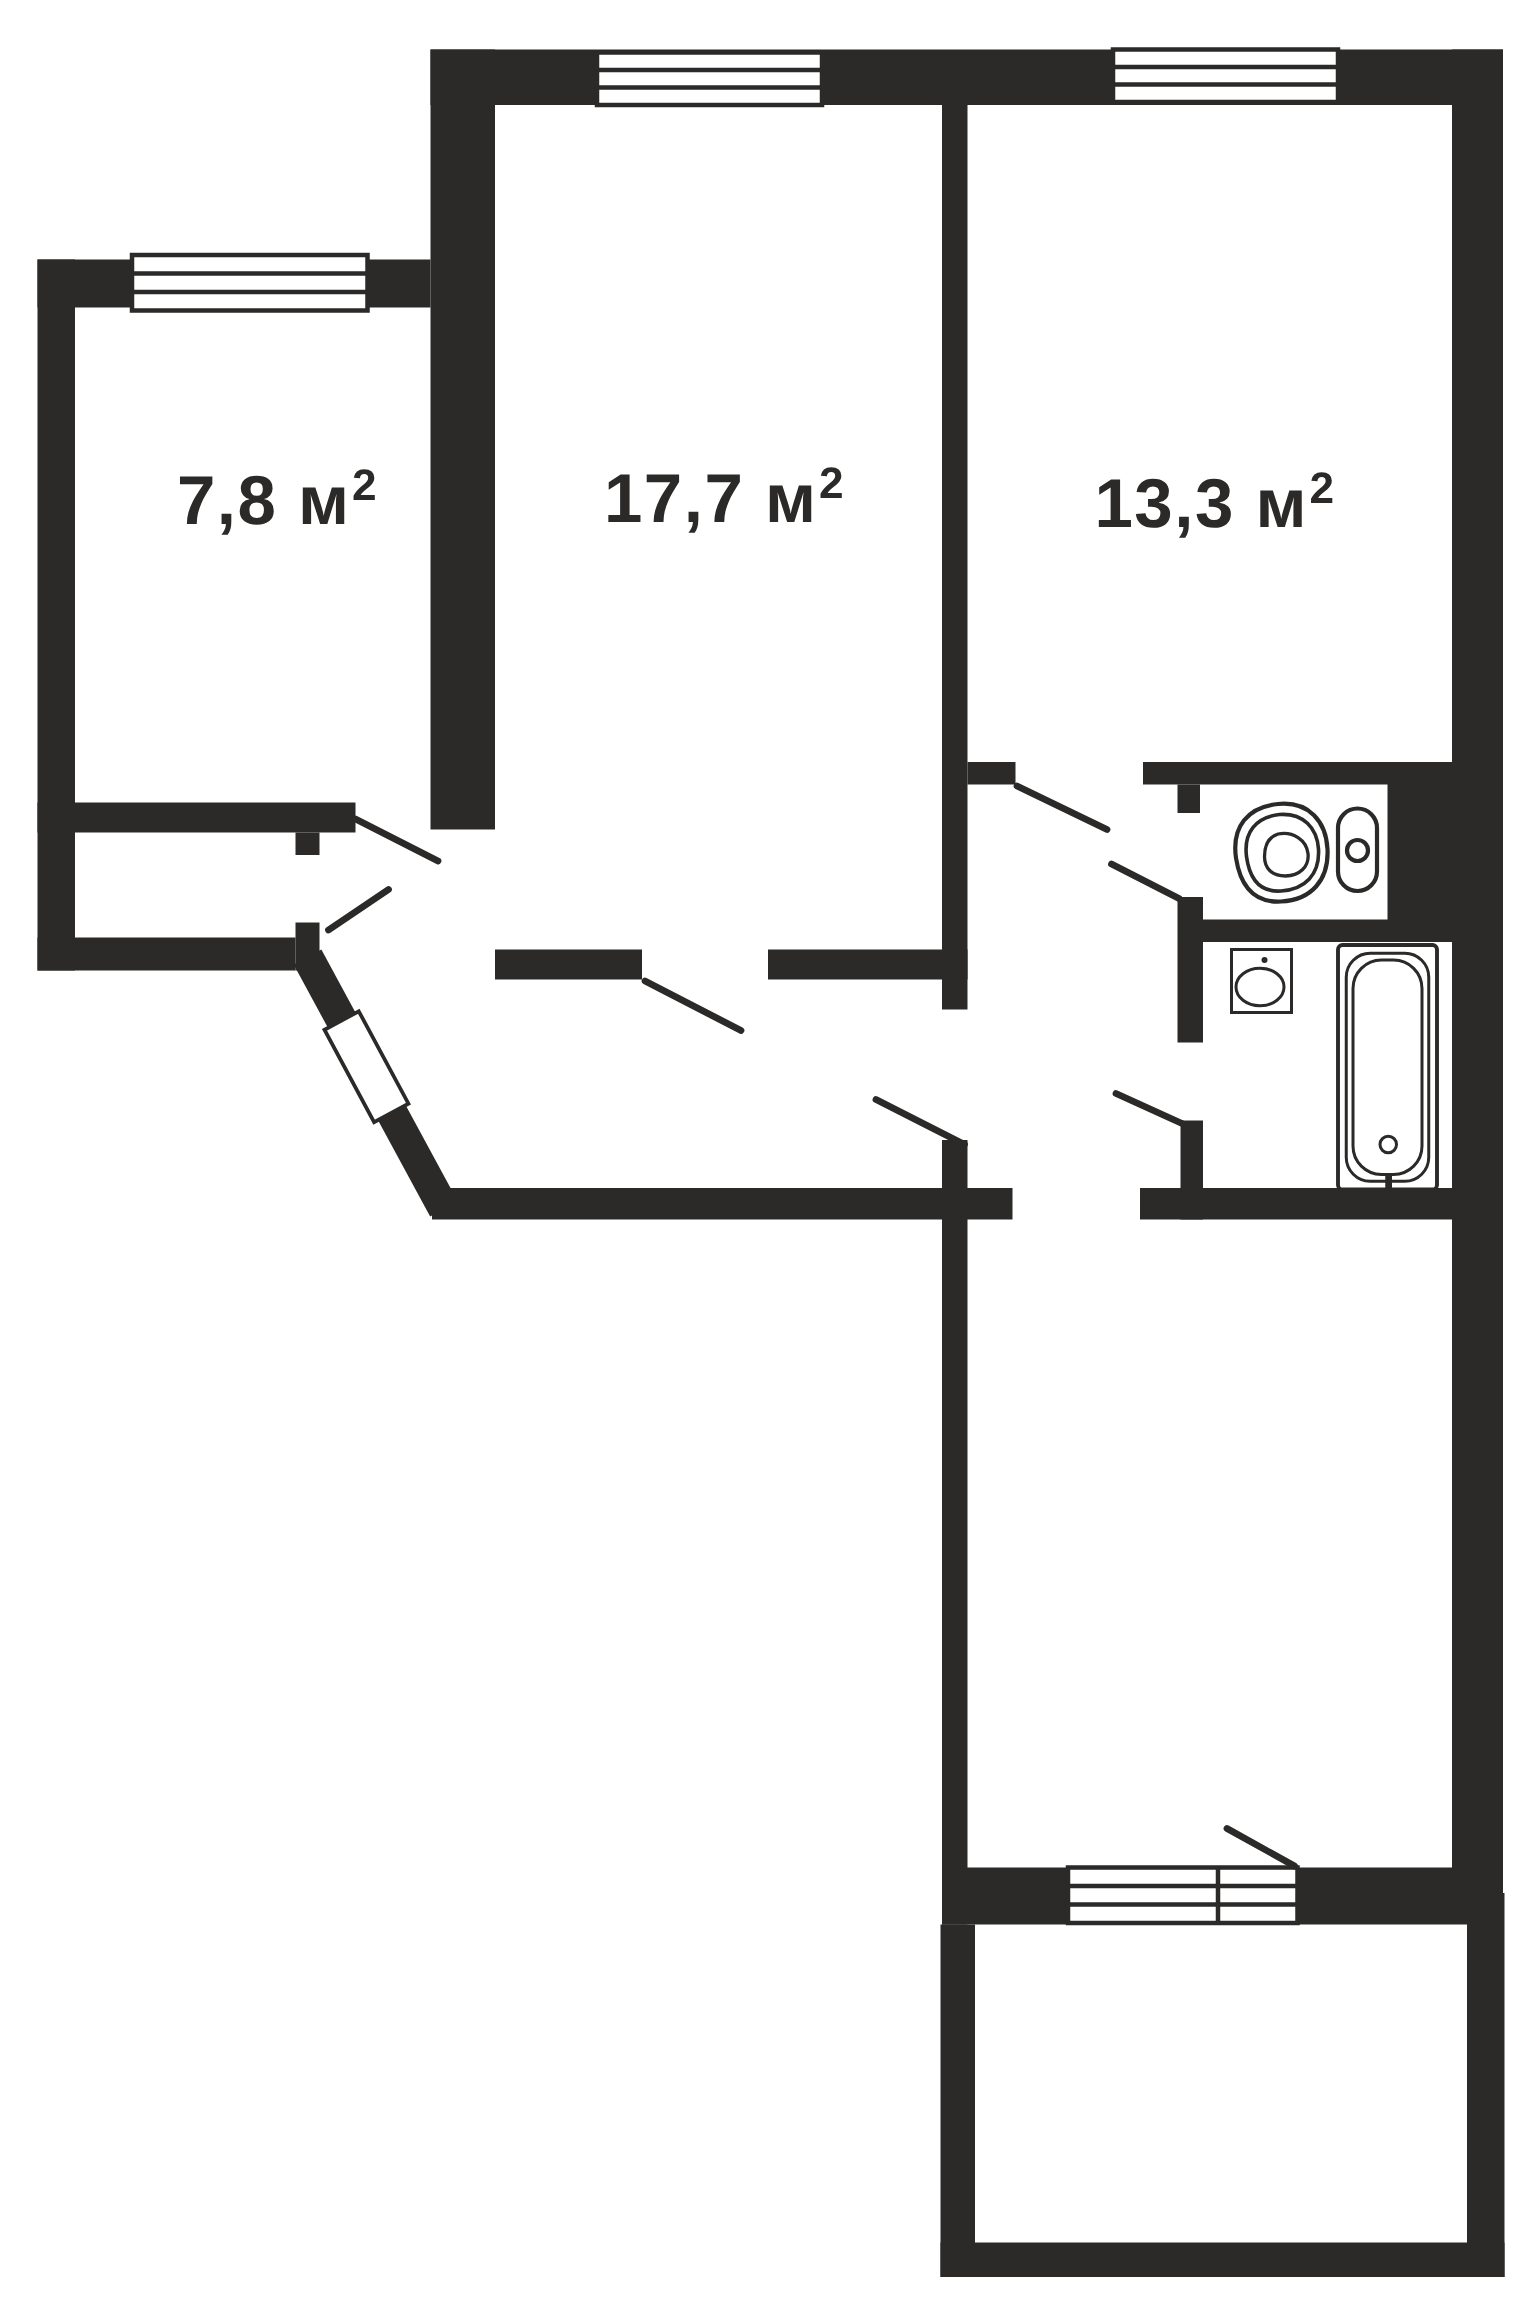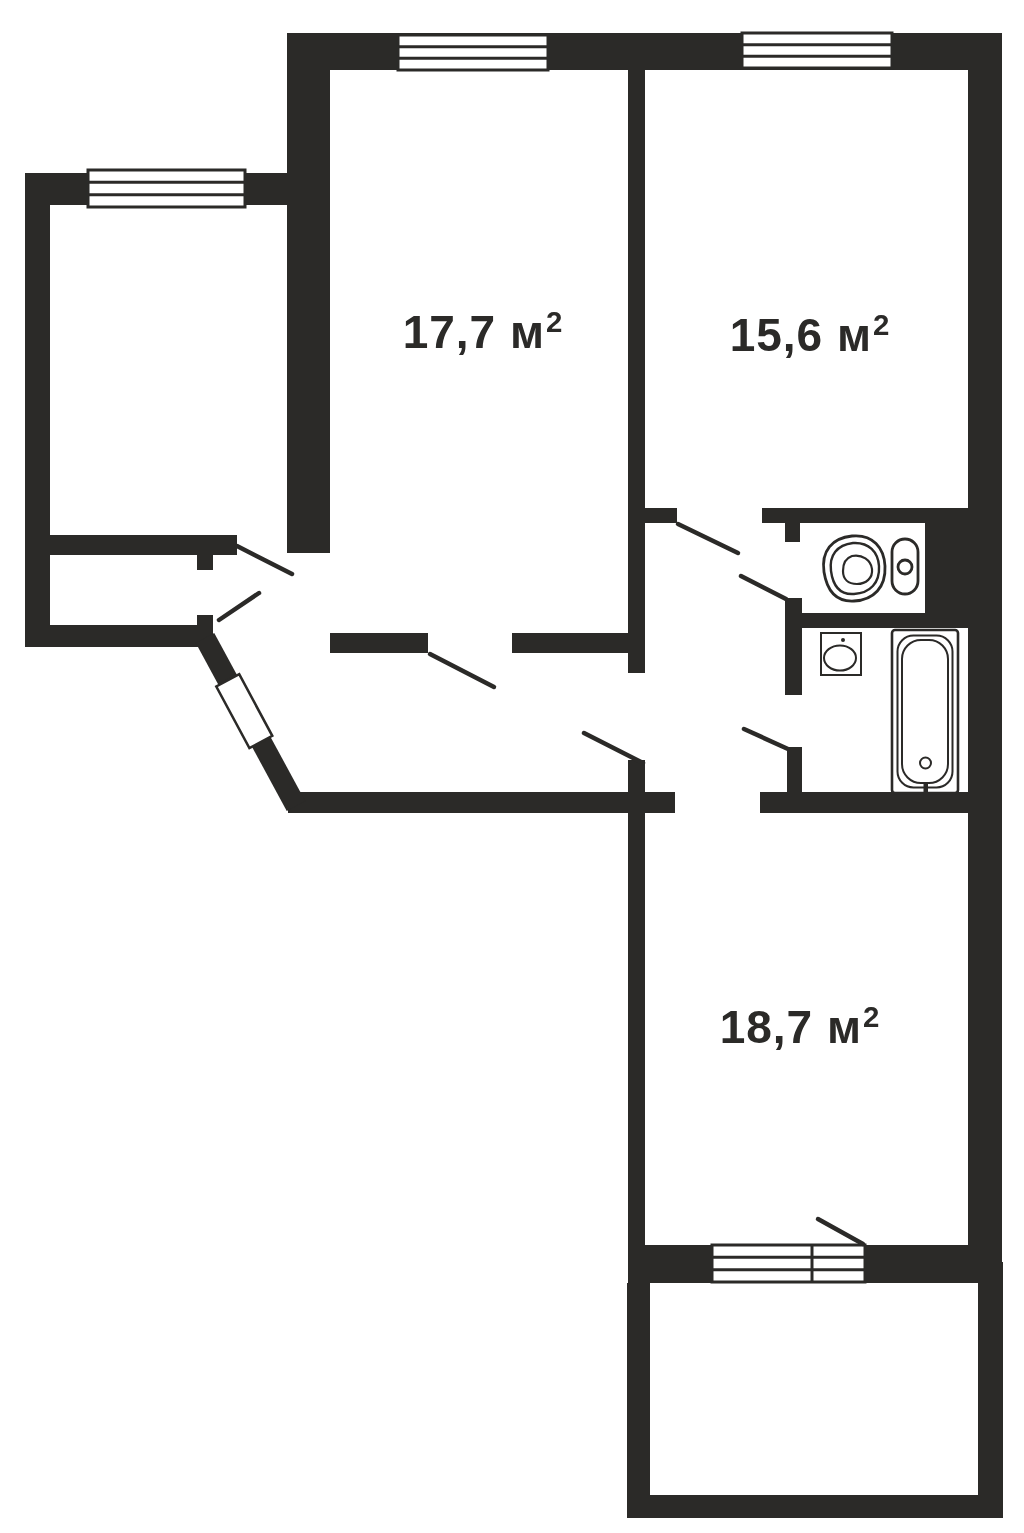--- a/index.html
+++ b/index.html
@@ -141,23 +141,23 @@
 
     <g fill="#ffffff" stroke="var(--line)">
       <rect x="892" y="630" width="66" height="163" rx="3" stroke-width="2.6"></rect>
       <rect x="897.5" y="635.5" width="55" height="152" rx="16" stroke-width="2"></rect>
       <rect x="902" y="640" width="46" height="143" rx="19" stroke-width="2"></rect>
       <circle cx="925.5" cy="763" r="5.5" stroke-width="2"></circle>
       <rect x="923.5" y="784" width="4.5" height="15" fill="var(--line)" stroke="none"></rect>
     </g>
   </svg>
 
+  <div class="room-label" style="left:185px; top:333px;">
+    <span>7,8 м</span><sup>2</sup>
+  </div>
   <div class="room-label" style="left:483px; top:332px;text-align:center;">
     <span>17,7 м</span><sup>2</sup>
   </div>
   <div class="room-label" style="left:810px; top:335px;">
-    <span>15,6 м</span><sup>2</sup>
-  </div>
-  <div class="room-label" style="left:800px; top:1027px;">
-    <span>18,7 м</span><sup>2</sup>
+    <span>13,3 м</span><sup>2</sup>
   </div>
 
 </div>
 
 </body></html>

